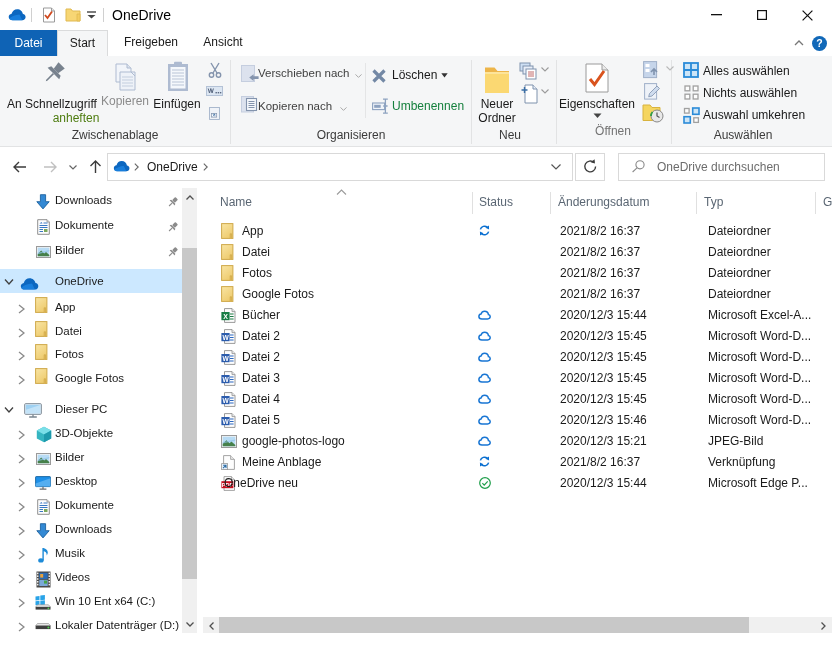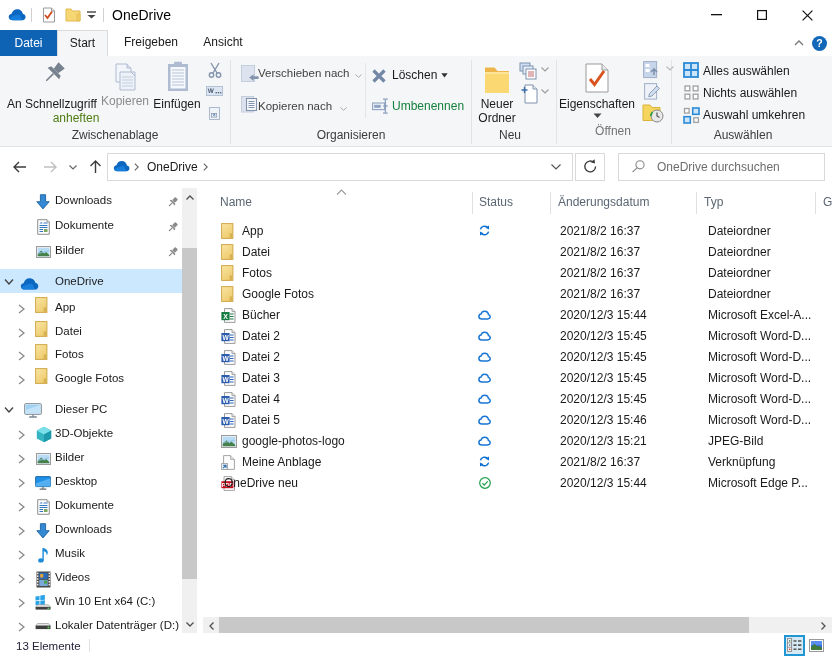--- a/index.html
+++ b/index.html
@@ -852,35 +852,14 @@
 <div class="abs" style="left:203px;top:617px;width:629px;height:16px;background:#f0f0f0;">
   <svg class="abs" style="left:6px;top:5px" width="5" height="8" viewBox="0 0 5 8">
         <path d="M4.5 0.5 L1 4 L4.5 7.5" fill="none" stroke="#505050" stroke-width="1.3"></path>
       </svg>
   <div class="abs" style="left:16px;top:0;width:530px;height:16px;background:#c8c8c8;"></div>
   <svg class="abs" style="left:618px;top:5px" width="5" height="8" viewBox="0 0 5 8">
         <path d="M0.5 0.5 L4 4 L0.5 7.5" fill="none" stroke="#505050" stroke-width="1.3"></path>
       </svg>
 </div>
 
-<div class="abs" id="statusbar" style="left:0;top:635px;width:832px;height:23px;background:#fff;">
-  <div class="abs txt" style="left:16px;top:5px;font-size:11.5px;color:#26223a;">13 Elemente</div>
-  <div class="abs" style="left:89px;top:4px;width:1px;height:13px;background:#e0e0e0"></div>
-  <div class="abs" style="left:784px;top:0px;width:21px;height:21px;background:#d6eaf5;border:2px solid #2196d3;"></div>
-  <svg class="abs" style="left:787px;top:3px" width="15" height="14" viewBox="0 0 15 14">
-    <rect x="0.6" y="0.6" width="4" height="12.8" fill="#fff" stroke="#8a8a8a" stroke-width="1"></rect>
-    <path d="M0.6 4.9 h4 M0.6 9.2 h4" stroke="#8a8a8a" stroke-width="0.9"></path>
-    <rect x="2" y="2.2" width="1.4" height="1.4" fill="#2e7d4f"></rect>
-        <rect x="2" y="6.4" width="1.4" height="1.4" fill="#3a7abf"></rect>
-        <rect x="2" y="10.6" width="1.4" height="1.4" fill="#c0392b"></rect>
-    <g stroke="#555" stroke-width="1.6">
-          <path d="M6.5 3 h3 M11 3 h3.4 M6.5 7.1 h3 M11 7.1 h3.4 M6.5 11.2 h3 M11 11.2 h3.4"></path>
-        </g>
-  </svg>
-  <div class="abs" style="left:809px;top:4px;width:15px;height:13px;background:#fff;border:1.5px solid #9a9a9a;"></div>
-  <svg class="abs" style="left:811px;top:6px" width="11" height="9" viewBox="0 0 11 9">
-    <rect width="11" height="9" fill="#3a6fd8"></rect>
-    <rect width="11" height="4" fill="#5b8cf0"></rect>
-    <path d="M0 6 L3.5 2.8 L6.6 5.8 L8 4.5 L11 7 V9 H0 z" fill="#3f7a3f"></path>
-  </svg>
+
 </div>
 
-</div>
-
 </body></html>

